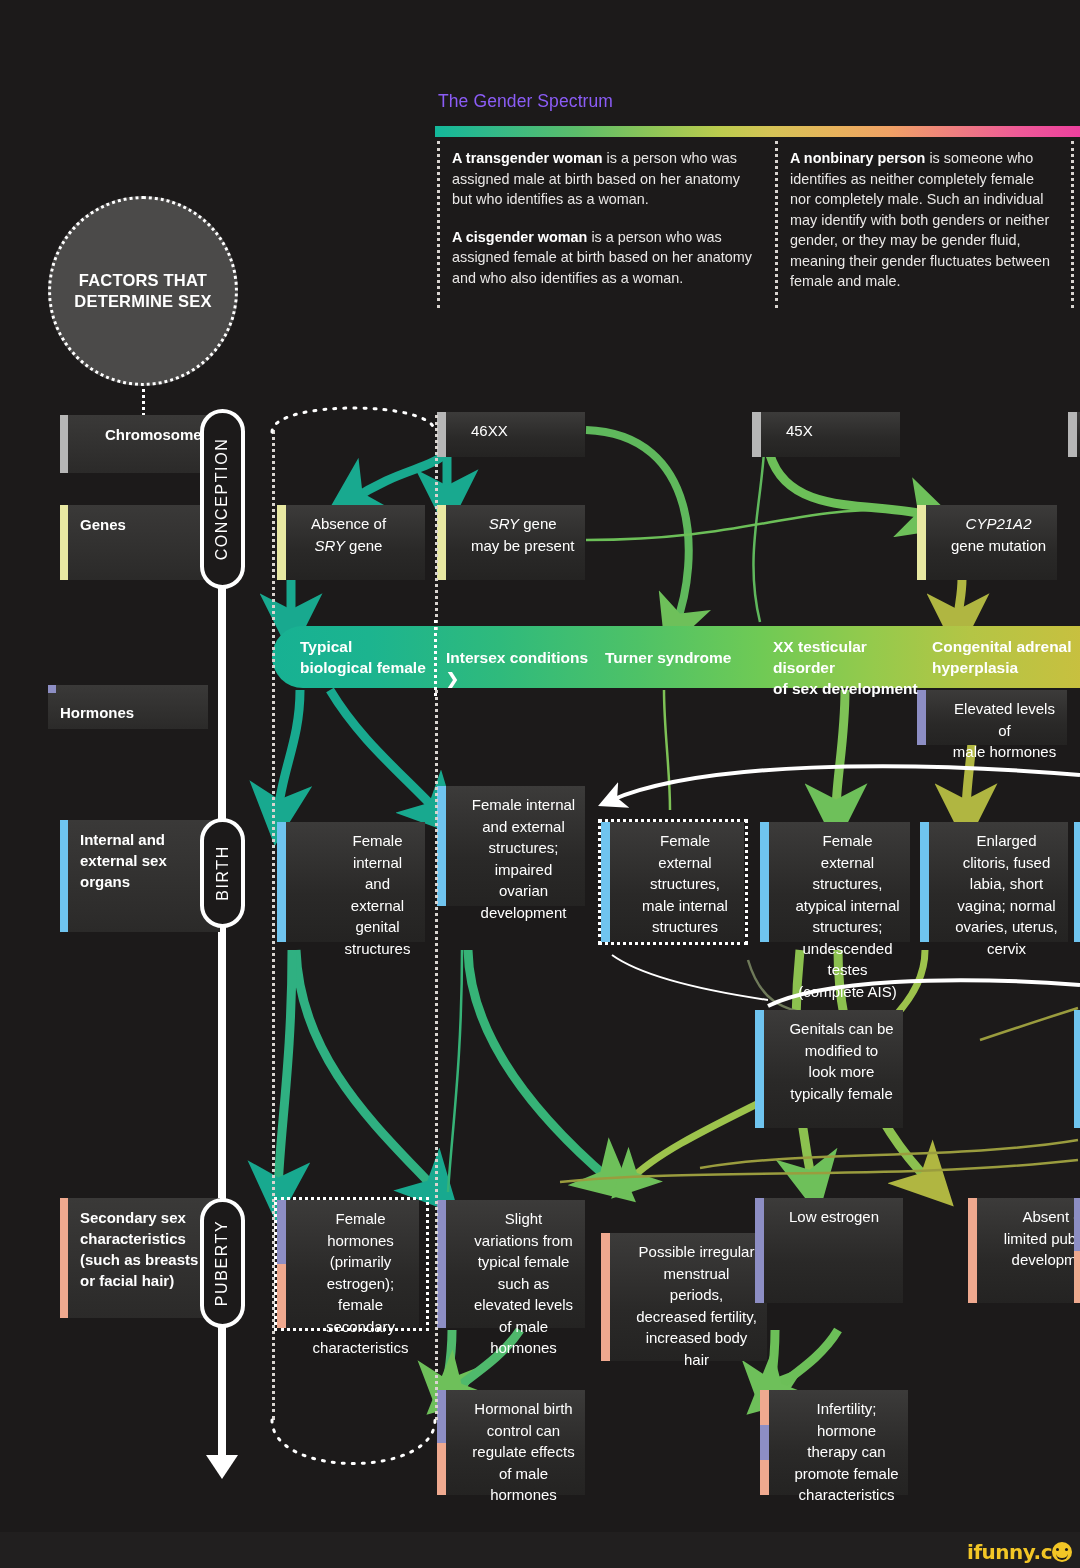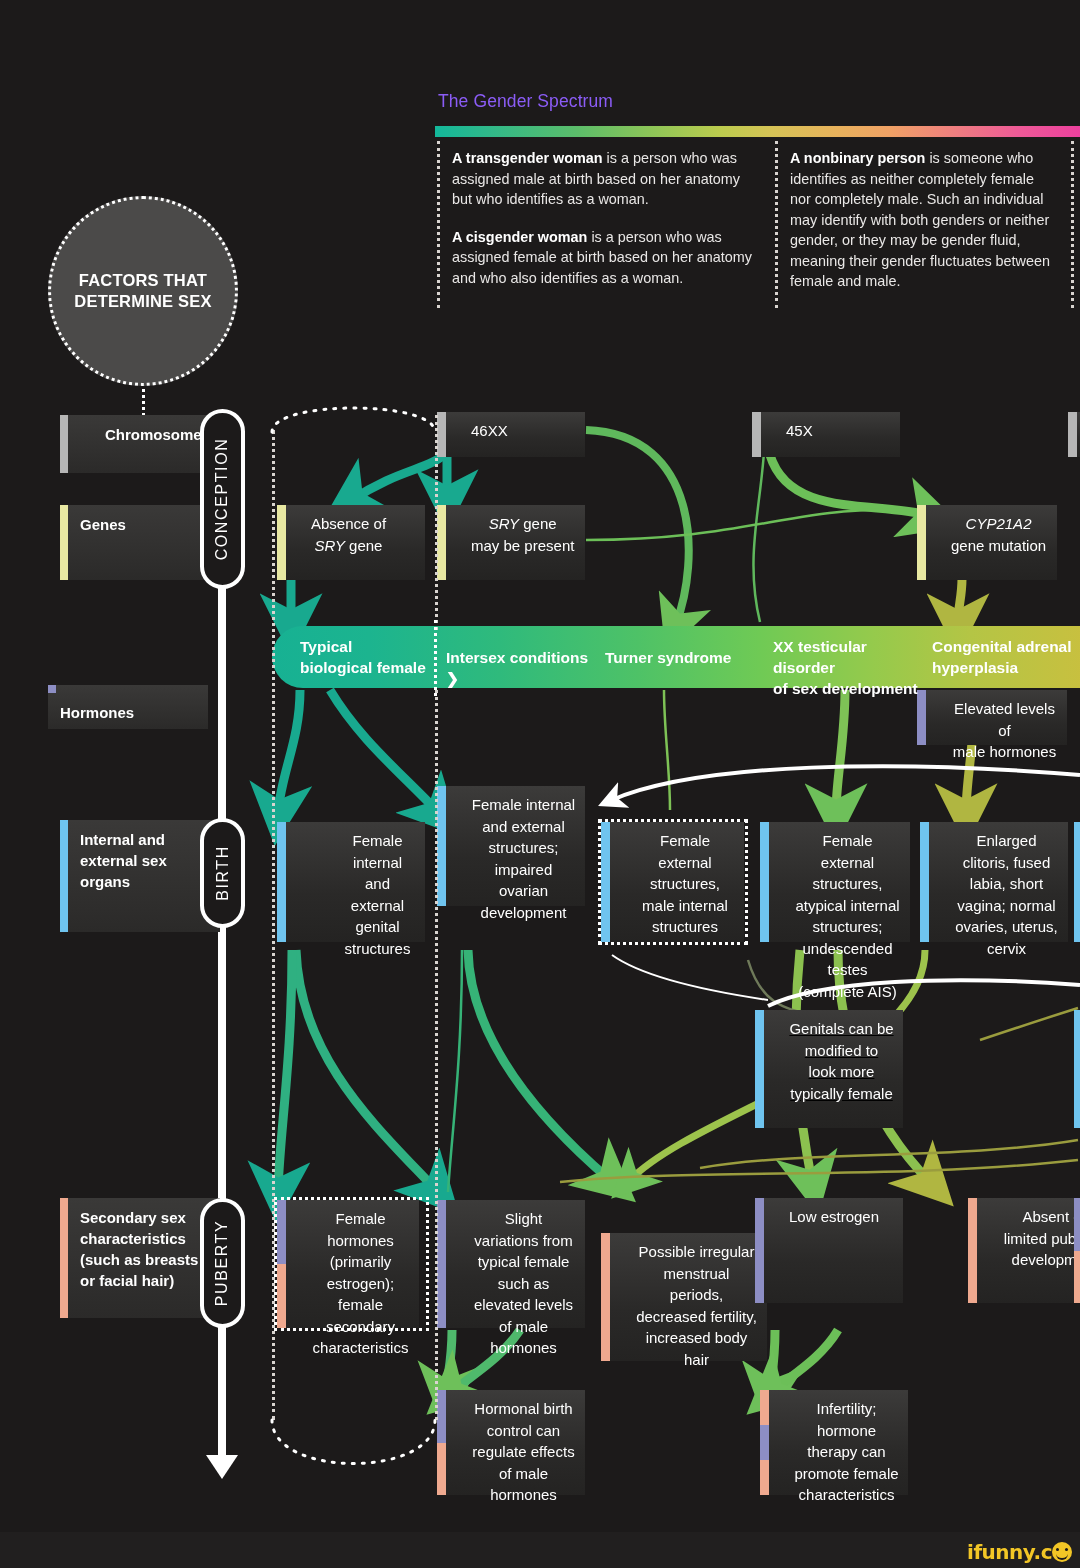--- a/index.html
+++ b/index.html
@@ -337,21 +337,21 @@
     <div class="bar" style="background:#6fc4ef"></div>
     <div class="txt">Female external structures, atypical internal structures; undescended testes (complete AIS)</div>
   </div>
   <div class="card" style="left:920px; top:822px; width:148px; height:120px;">
     <div class="bar" style="background:#6fc4ef"></div>
     <div class="txt">Enlarged clitoris, fused labia, short vagina; normal ovaries, uterus, cervix</div>
   </div>
   <div class="card" style="left:1074px; top:822px; width:40px; height:120px;">
     <div class="bar" style="background:#6fc4ef"></div>
   </div>
-  <div class="card" style="left:755px; top:1010px; width:148px; height:118px;text-decoration:underline;">
+  <div class="card" style="left:755px; top:1010px; width:148px; height:118px;">
     <div class="bar" style="background:#6fc4ef"></div>
     <div class="txt">Genitals can be modified to look more typically female</div>
   </div>
   <div class="card" style="left:1074px; top:1010px; width:40px; height:118px;">
     <div class="bar" style="background:#6fc4ef"></div>
   </div>
 
   <div class="card" style="left:277px; top:1200px; width:142px; height:128px;">
     <div class="bar split">
         <i style="background:#8d8ec4"></i>

